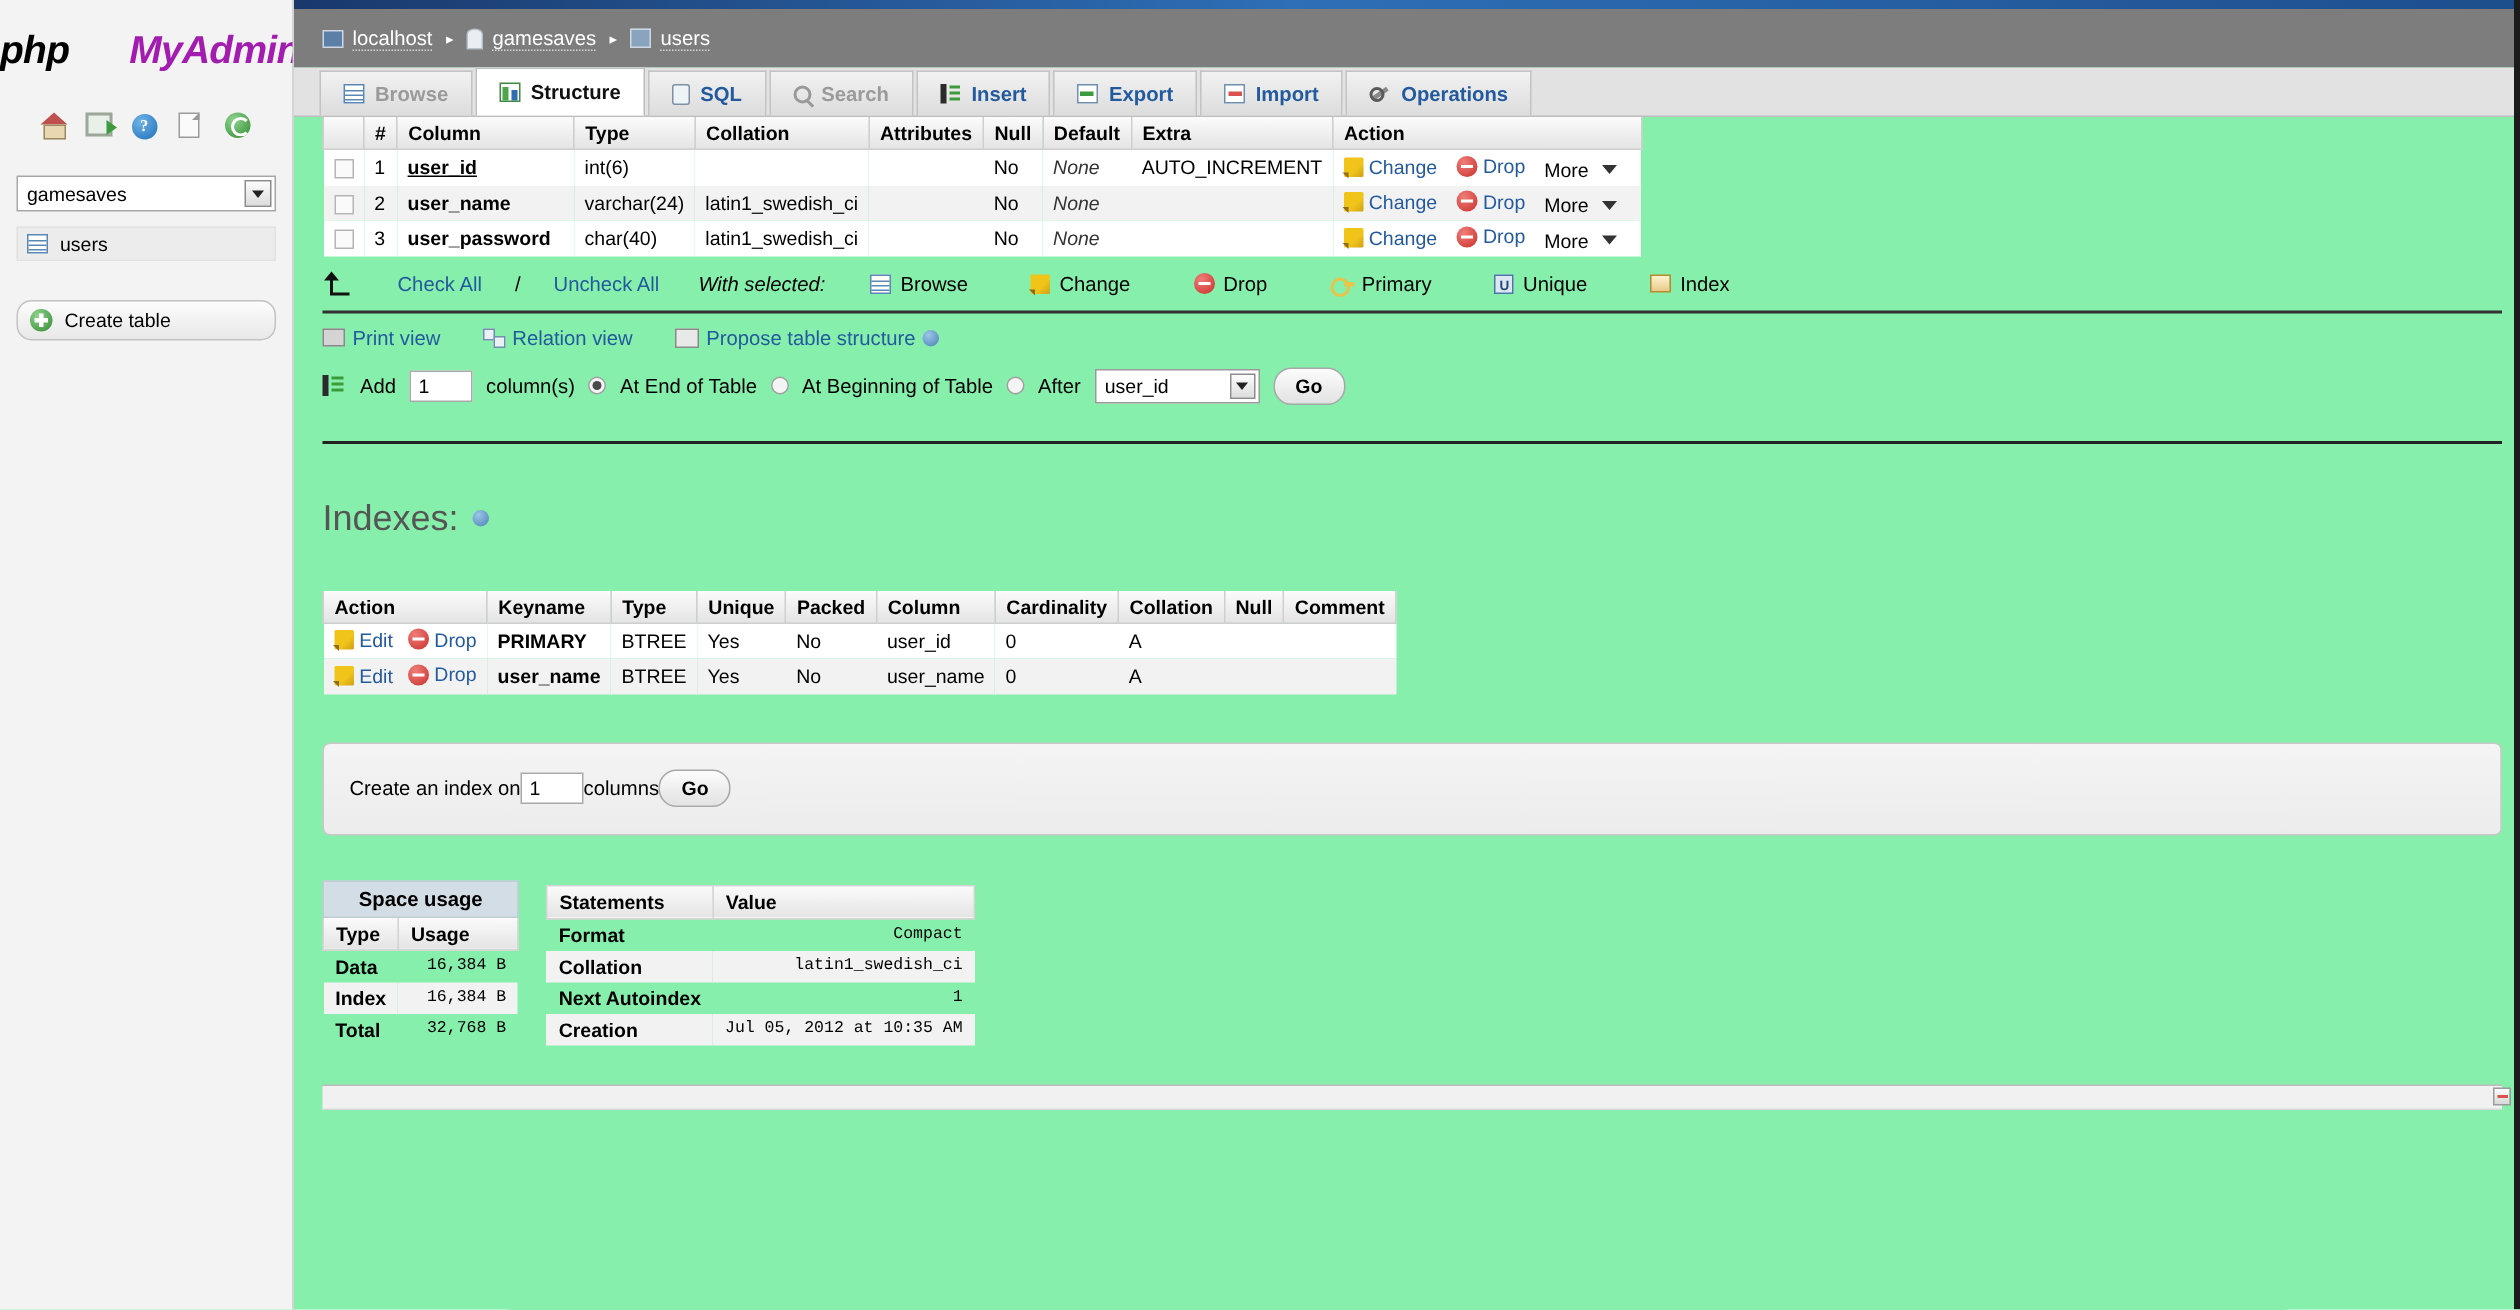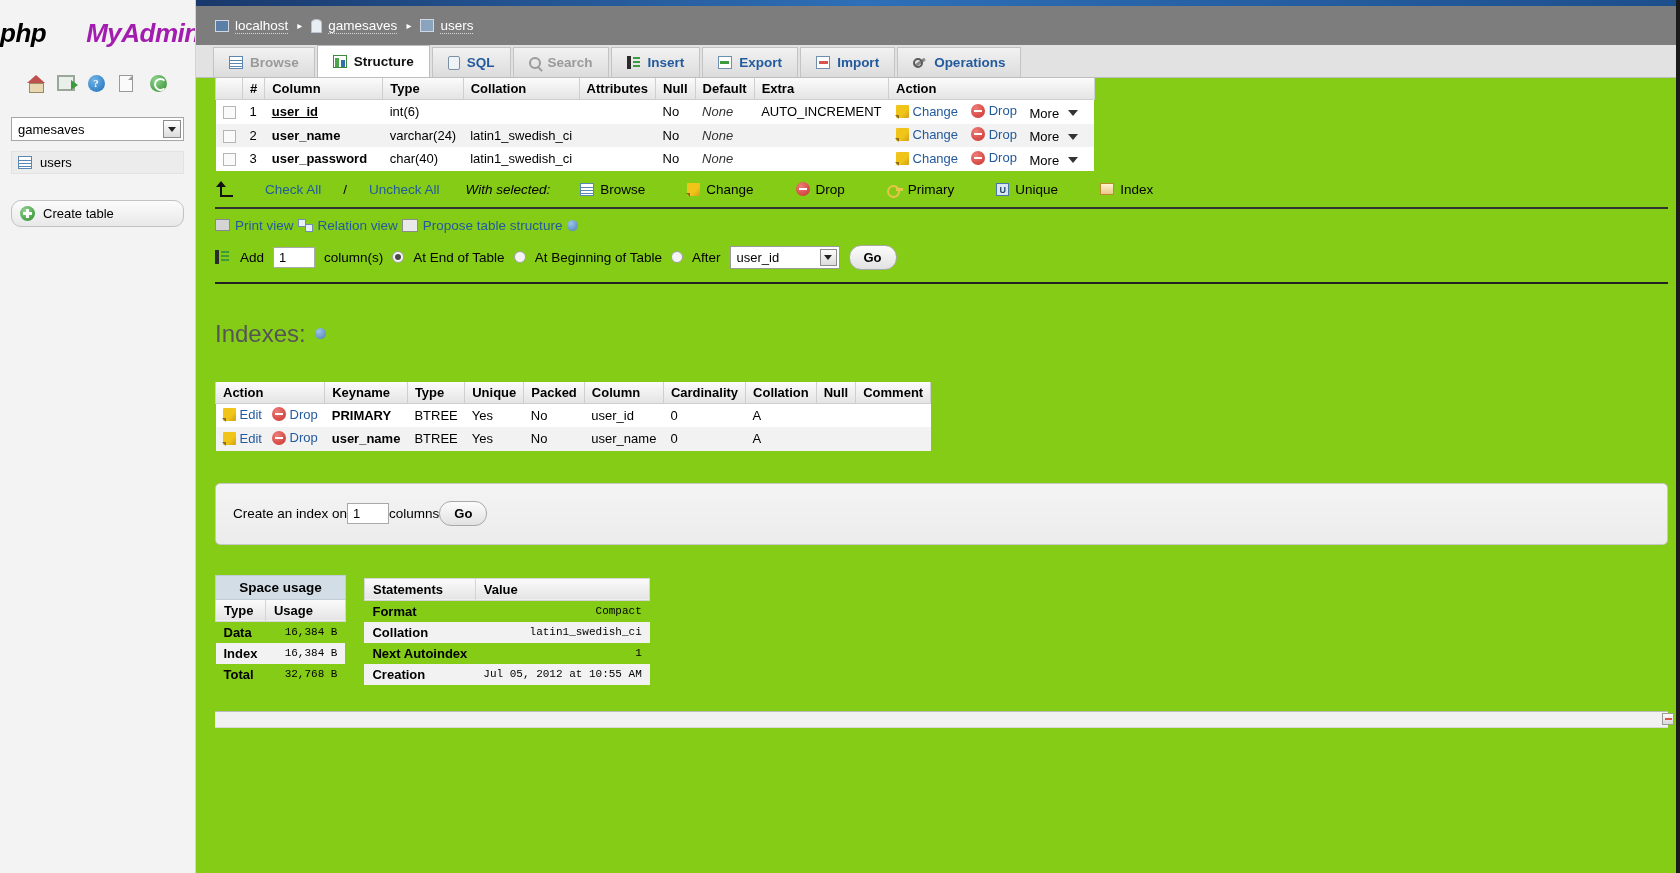--- a/index.html
+++ b/index.html
@@ -73,21 +73,21 @@
   .ic-doc:after{content:"";position:absolute;right:-1px;top:-1px;border-left:5px solid transparent;border-bottom:5px solid #9a9a9a;}
   .ic-refresh { width:17px; height:17px; border-radius:50%; background:radial-gradient(circle at 35% 30%,#8fd48f,#2f8a2f); }
   .ic-refresh:after{content:"";position:absolute;left:4px;top:3px;width:9px;height:9px;border:2px solid #fff;border-radius:50%;border-right-color:transparent;}
   .ic-tbl { width:14px; height:13px; border:1px solid #5b87b5; background:#fff; }
   .ic-tbl:before{content:"";position:absolute;left:0;top:3px;width:12px;height:1px;background:#5b87b5;box-shadow:0 3px 0 #5b87b5,0 6px 0 #5b87b5;}
   .ic-plus { width:15px; height:15px; border-radius:50%; background:radial-gradient(circle at 35% 30%,#8fd48f,#2f8a2f); }
   .ic-plus:before{content:"";position:absolute;left:3px;top:6px;width:9px;height:3px;background:#fff;}
   .ic-plus:after{content:"";position:absolute;left:6px;top:3px;width:3px;height:9px;background:#fff;}
 
   
-  #main { flex:1; height:873px; position:relative; background:#84cc16; overflow:hidden; }
+  #main { flex:1; height:873px; position:relative; background:#86efac; overflow:hidden; }
 
   #topbar-stripe { height:6px; background:linear-gradient(to right,#19386b,#2e6fb7 45%,#1d4e8c); }
 
   #breadcrumb {
     height:39px; background:#7d7d7d;
     display:flex; align-items:center; padding-left:19px; gap:7px;
     color:#fff; font-size:13.5px;
   }
   #breadcrumb a { color:#fff; text-decoration:none; border-bottom:1px dotted #d8d8d8; cursor:pointer; }
   .bc-sep { color:#ffffff; font-size:10px; margin:0 2px; }
@@ -167,30 +167,30 @@
   .with-sel { font-style:italic; margin:0 12px 0 8px; }
   .sel-action { display:inline-flex; align-items:center; gap:6px; margin-right:24px; cursor:pointer; }
   .ic-key{width:15px;height:11px;}
   .ic-key:before{content:"";position:absolute;left:0;top:1px;width:9px;height:9px;border:2px solid #e8c44a;border-radius:50%;}
   .ic-key:after{content:"";position:absolute;left:9px;top:4px;width:7px;height:3px;background:#e8c44a;}
   .ic-unique{width:13px;height:13px;border:1px solid #4a77a8;background:#dbe7f3;color:#244a73;font-size:9px;font-weight:bold;text-align:center;line-height:12px;}
   .ic-index{width:14px;height:12px;border:1px solid #b98b2f;background:linear-gradient(to bottom,#fff3cf,#e8c98a);}
 
   .hr-line { border-top:2px solid #333; margin:0 12px 0 19px; }
 
-  .views-row { display:flex; align-items:center; gap:4px; padding:9px 0 6px 19px; font-size:13.5px;}
+  .views-row { display:flex; align-items:center; gap:28px; padding:9px 0 6px 19px; font-size:13.5px;}
   .view-item { display:inline-flex; align-items:center; gap:5px; cursor:pointer;}
   .ic-print{width:15px;height:12px;border:1px solid #8a8a8a;background:#d4d4d4;}
   .ic-relation{width:15px;height:13px;}
   .ic-relation:before{content:"";position:absolute;left:0;top:0;width:6px;height:6px;border:1px solid #6f8fae;background:#eaf0f6;}
   .ic-relation:after{content:"";position:absolute;right:0;bottom:0;width:6px;height:6px;border:1px solid #6f8fae;background:#eaf0f6;}
   .ic-propose{width:16px;height:13px;border:1px solid #8a8a8a;background:#e9e9e9;}
   .ic-info{width:11px;height:11px;border-radius:50%;background:radial-gradient(circle at 35% 30%,#9cc5e8,#4a7fb5);}
 
-  .add-row { display:flex; align-items:center; gap:9px; padding:6px 0 12px 19px; font-size:13.5px; }
+  .add-row { display:flex; align-items:center; gap:9px; padding:6px 0 24px 19px; font-size:13.5px; }
   .ic-add{width:16px;height:14px;}
   .ic-add:before{content:"";position:absolute;left:0;top:0;width:4px;height:14px;background:#2b2b2b;}
   .ic-add:after{content:"";position:absolute;left:6px;top:1px;width:8px;height:2px;background:#3c9b3c;box-shadow:0 4px 0 #3c9b3c,0 8px 0 #3c9b3c;}
   input.txt {
     width:42px; height:21px; border:1px solid #a9a9a9; background:#fff;
     font-family:"Liberation Sans",sans-serif; font-size:13px; padding:0 5px;
   }
   .radio { width:12px; height:12px; border-radius:50%; border:1px solid #a0a0a0; background:#f4f4f4; display:inline-block; vertical-align:middle; position:relative; cursor:pointer;}
   .radio.on:after{content:"";position:absolute;left:2px;top:2px;width:6px;height:6px;border-radius:50%;background:#4a4a4a;}
   .sel-field {
@@ -632,21 +632,21 @@
             <tr class="z">
               <td class="lab">Collation</td>
               <td class="num">latin1_swedish_ci</td>
             </tr>
             <tr>
               <td class="lab">Next Autoindex</td>
               <td class="num">1</td>
             </tr>
             <tr class="z">
               <td class="lab">Creation</td>
-              <td class="num">Jul 05, 2012 at 10:55 AM</td>
+              <td class="num">Jul 05, 2012 at 10:35 AM</td>
             </tr>
           </tbody>
         </table>
       </div>
 
       <div class="bottom-rule"></div>
       <div class="bottom-strip">
         <span class="corner-ic"></span>
       </div>
 

